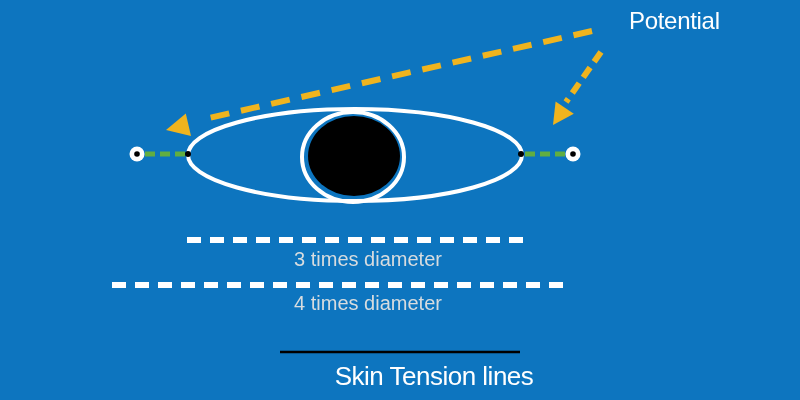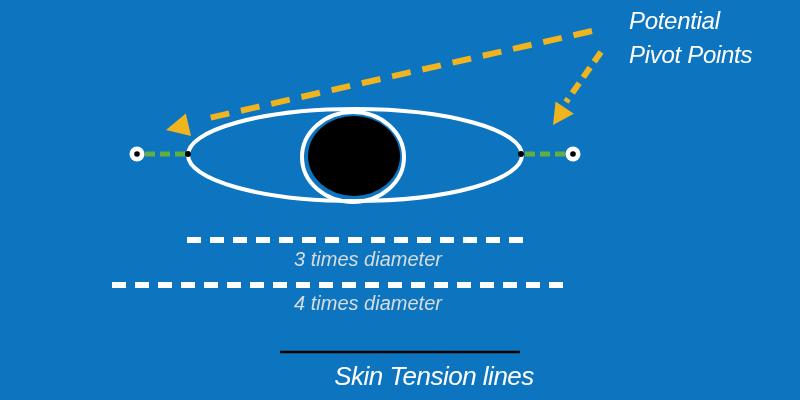--- a/index.html
+++ b/index.html
@@ -2,21 +2,21 @@
 <html style="--bg: #0d75bf; --white: #ffffff; --black: #000000; --yellow: #f0b41e; --green: #61ae41; --measureText: #d7dcdf;"><head>
 <meta charset="utf-8">
 <style>
   html, body { margin: 0; padding: 0; }
   body {
     width: 800px; height: 400px;
     background: var(--bg, #0d75bf);
     overflow: hidden;
     font-family: "Liberation Sans", sans-serif;
   }
-  .stage { position: relative; width: 800px; height: 400px; font-style: italic; }
+  .stage { position: relative; width: 800px; height: 400px; }
   .stage > svg { position: absolute; left: 0; top: 0; }
 
   .label { position: absolute; color: var(--white, #fff); }
   .pivot-label {
     left: 629px; top: 4px;
     font-size: 24px; line-height: 34px;
     letter-spacing: -0.3px;
   }
   .measure-label {
     font-size: 20px;
@@ -77,21 +77,20 @@
     <polygon class="yellow-head" points="553,125 555.6,101.5 573.8,113.7"></polygon>
 
     <line class="white-dash" x1="187" y1="240" x2="528" y2="240"></line>
     <line class="white-dash" x1="112" y1="285" x2="572" y2="285"></line>
 
     <line class="black-line" x1="280" y1="352" x2="520" y2="352"></line>
   </svg>
 
   <div class="label pivot-label">
     <div>Potential</div>
-    <div>Pivot Points</div>
   </div>
 
   <div class="label measure-label three">3 times diameter</div>
 
   <div class="label measure-label four">4 times diameter</div>
 
   <div class="label caption-label">Skin Tension lines</div>
 </div>
 
 </body></html>

